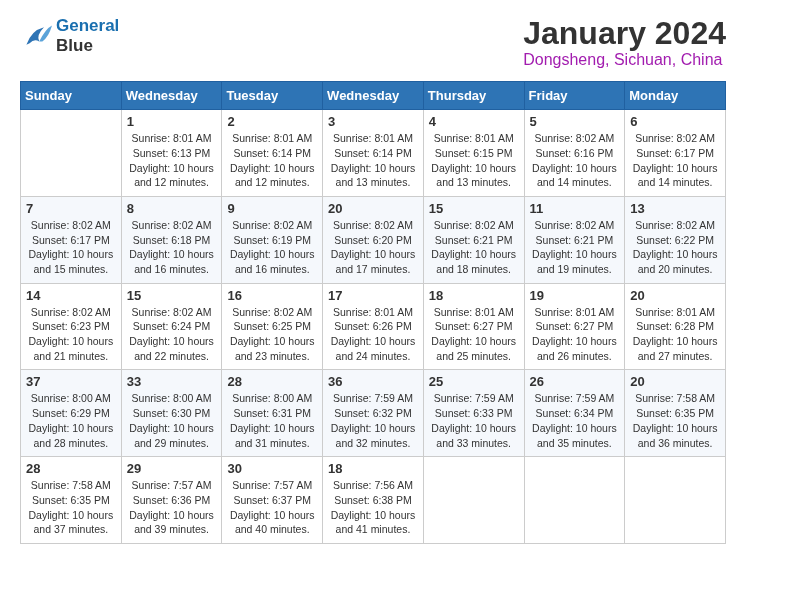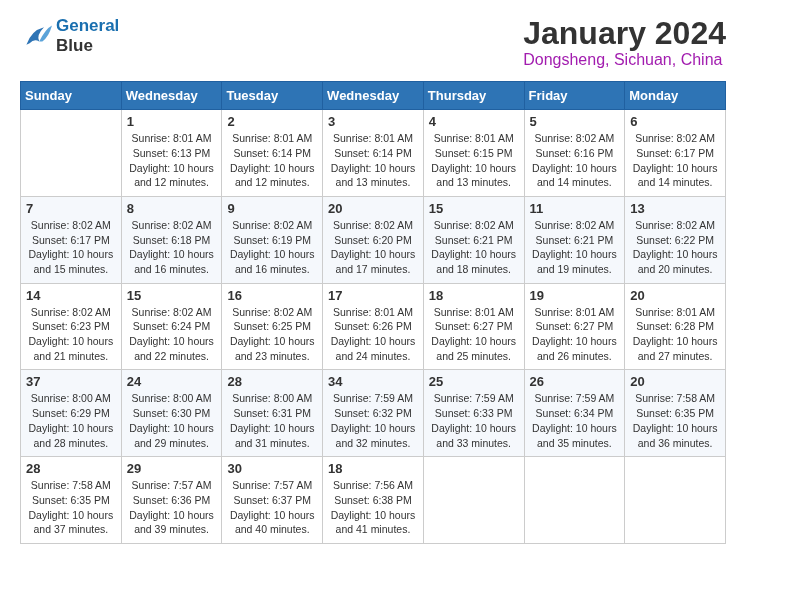--- a/index.html
+++ b/index.html
@@ -210,29 +210,29 @@
             <span class="day-num">20</span>
             <div class="day-info">Sunrise: 8:01 AM<br>Sunset: 6:28 PM<br>Daylight: 10 hours<br>and 27 minutes.</div>
           </td>
         </tr>
         <tr>
           <td>
             <span class="day-num">37</span>
             <div class="day-info">Sunrise: 8:00 AM<br>Sunset: 6:29 PM<br>Daylight: 10 hours<br>and 28 minutes.</div>
           </td>
           <td>
-            <span class="day-num">24</span>
+            <span class="day-num">33</span>
             <div class="day-info">Sunrise: 8:00 AM<br>Sunset: 6:30 PM<br>Daylight: 10 hours<br>and 29 minutes.</div>
           </td>
           <td>
             <span class="day-num">28</span>
             <div class="day-info">Sunrise: 8:00 AM<br>Sunset: 6:31 PM<br>Daylight: 10 hours<br>and 31 minutes.</div>
           </td>
           <td>
-            <span class="day-num">34</span>
+            <span class="day-num">36</span>
             <div class="day-info">Sunrise: 7:59 AM<br>Sunset: 6:32 PM<br>Daylight: 10 hours<br>and 32 minutes.</div>
           </td>
           <td>
             <span class="day-num">25</span>
             <div class="day-info">Sunrise: 7:59 AM<br>Sunset: 6:33 PM<br>Daylight: 10 hours<br>and 33 minutes.</div>
           </td>
           <td>
             <span class="day-num">26</span>
             <div class="day-info">Sunrise: 7:59 AM<br>Sunset: 6:34 PM<br>Daylight: 10 hours<br>and 35 minutes.</div>
           </td>

